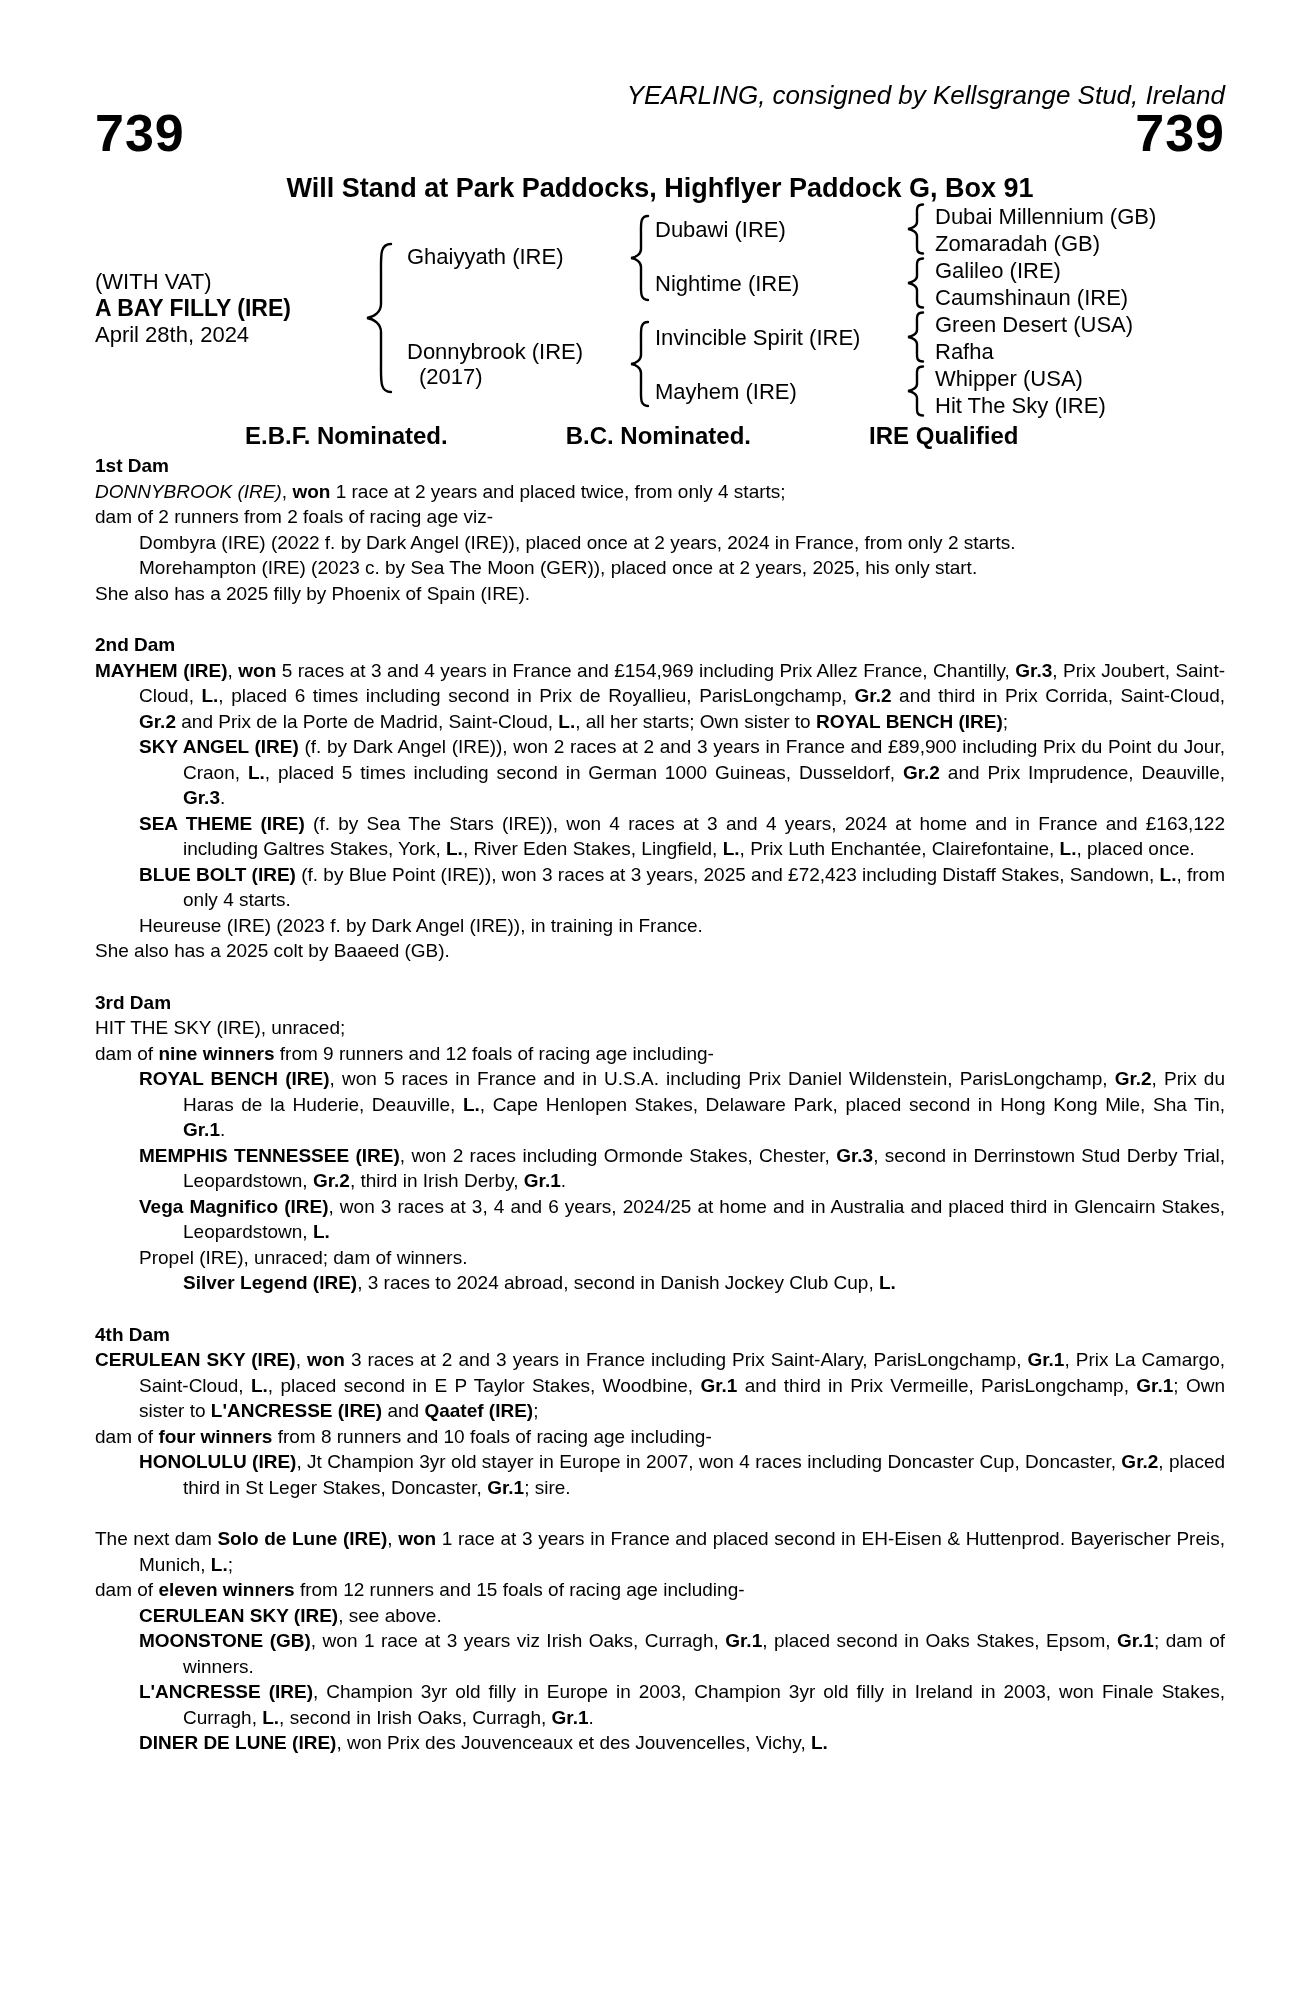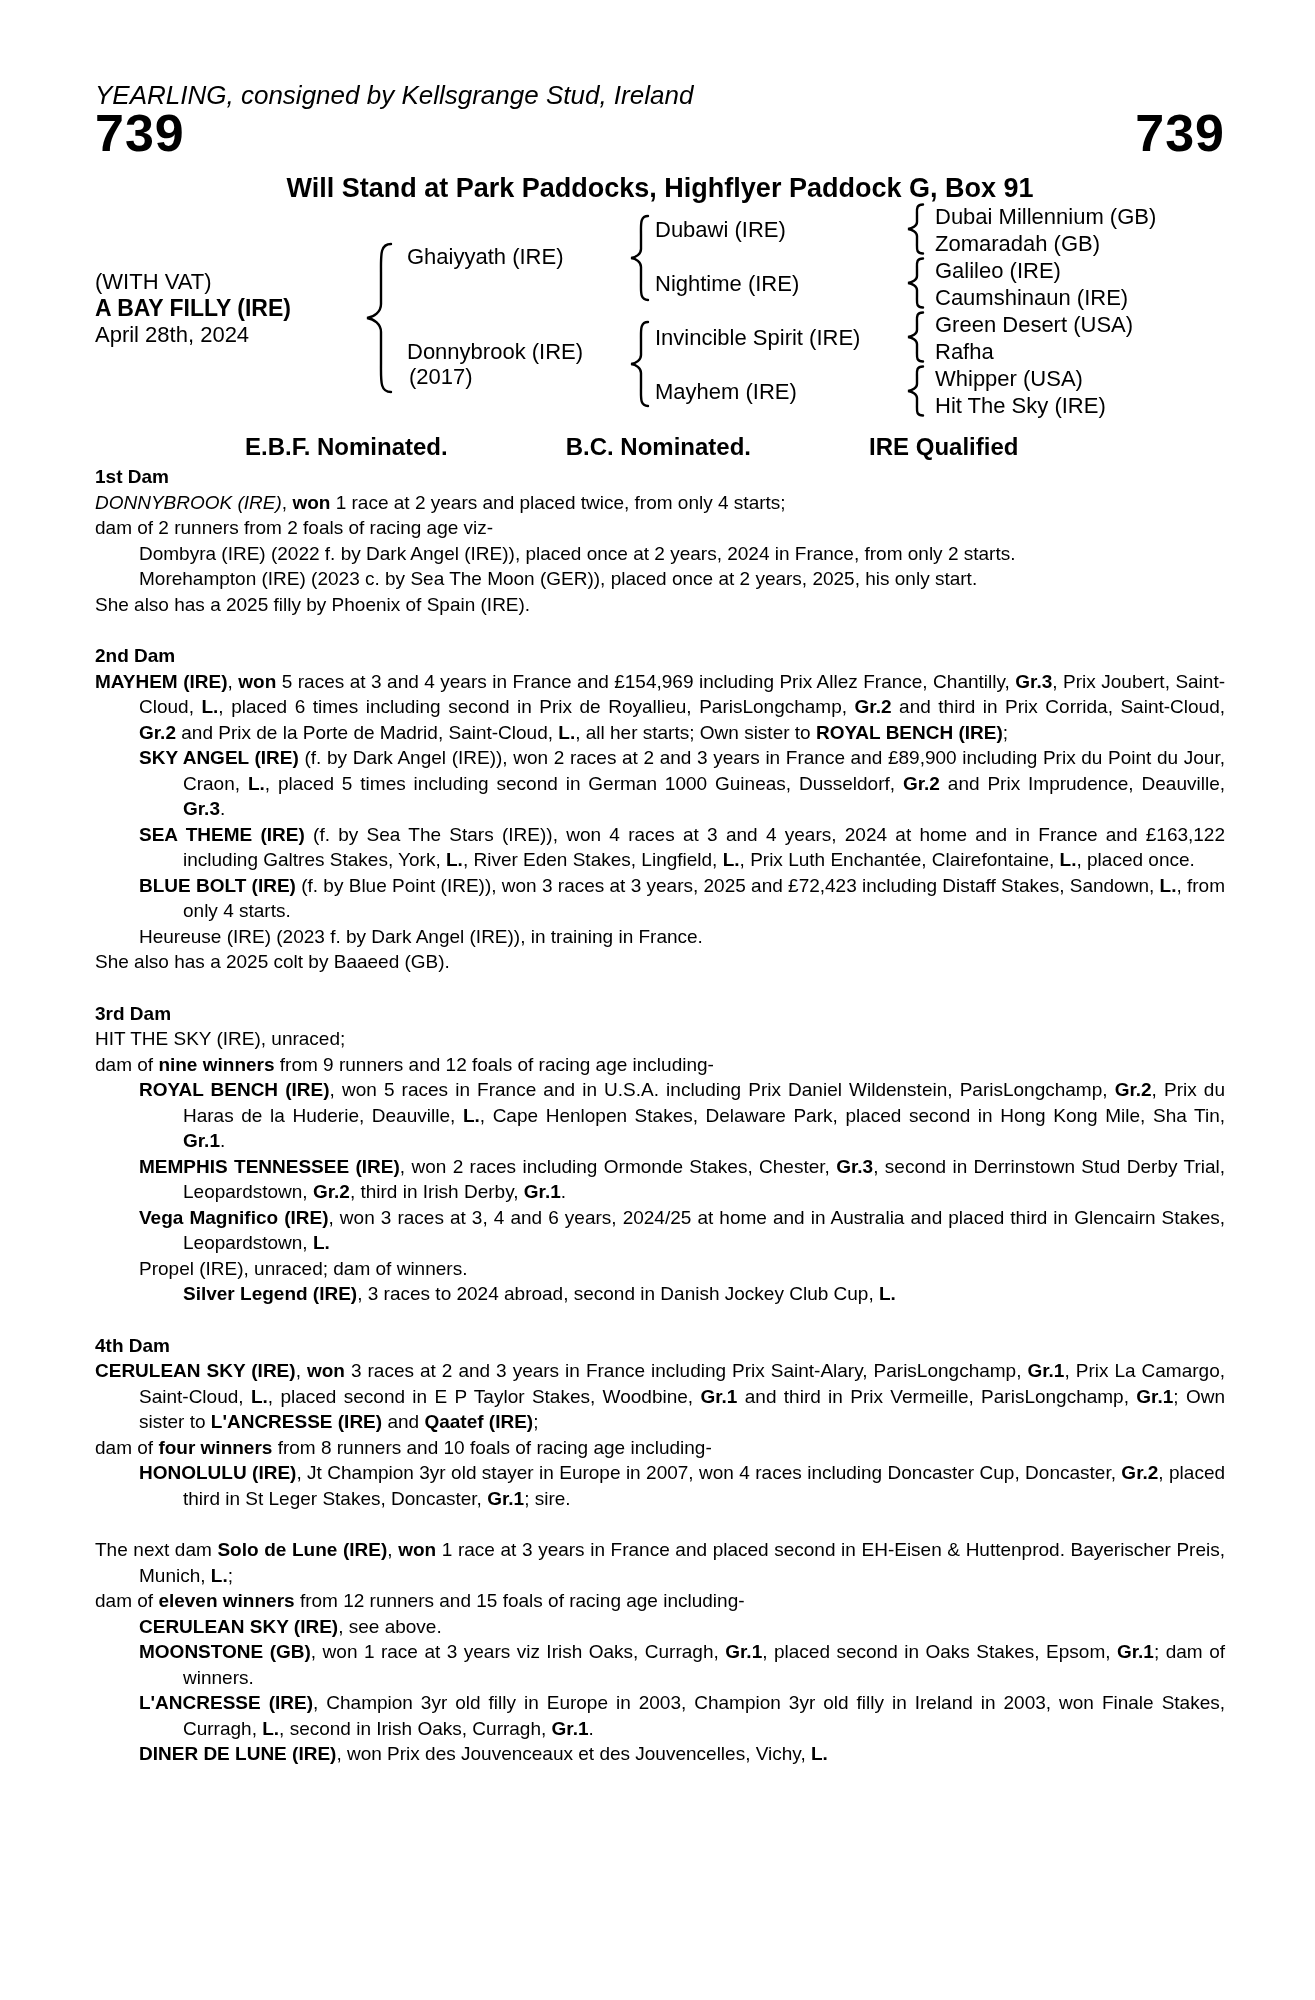--- a/index.html
+++ b/index.html
@@ -8,21 +8,21 @@
     background: #ffffff; color: #000000;
     font-family: "Liberation Sans", sans-serif;
     overflow: hidden;
   }
   .page {
     box-sizing: border-box;
     width: 1315px; height: 2000px;
     padding: 81px 90px 0 95px;
   }
   .consignor-line {
-    text-align: left;
+    text-align: right;
     font-style: italic;
     font-size: 26px;
     line-height: 28px;
     white-space: nowrap;
   }
   .lot-row {
     display: flex;
     justify-content: space-between;
     align-items: flex-start;
     font-weight: bold;
@@ -57,21 +57,21 @@
     fill: none;
     stroke: #000;
     stroke-width: 2.4;
     stroke-linecap: round;
   }
   
   .nominations {
     display: flex;
     gap: 118px;
     padding-left: 150px;
-    margin-top: 14px;
+    margin-top: 3px;
     font-weight: bold;
     font-size: 24px;
     line-height: 26px;
     white-space: nowrap;
   }
   
   .cat-body {
     margin-top: 4px;
     font-size: 19px;
     line-height: 25.5px;
@@ -107,21 +107,21 @@
     <div class="node" style="left:0; top:121px">April 28th, 2024</div>
 
     <div class="brace" style="left:268px; top:40px">
       <svg width="30" height="152" viewBox="0 0 30 152">
         <path d="M 28 2 C 17 2, 18 13, 18 30 L 18 62 C 18 70, 11 75, 4 76 C 11 77, 18 82, 18 90 L 18 122 C 18 139, 17 150, 28 150"></path>
       </svg>
     </div>
 
     <div class="node" style="left:312px; top:43px">Ghaiyyath (IRE)</div>
     <div class="node" style="left:312px; top:138px">Donnybrook (IRE)</div>
-    <div class="node" style="left:314px; top:163px">(2017)</div>
+    <div class="node" style="left:324px; top:163px">(2017)</div>
 
     <div class="brace" style="left:533px; top:12px">
       <svg width="22" height="88" viewBox="0 0 22 88">
         <path d="M 20 2 C 12 2, 13 10, 13 20 L 13 35 C 13 40, 8 43.5, 3 44 C 8 44.5, 13 48, 13 53 L 13 68 C 13 78, 12 86, 20 86"></path>
       </svg>
     </div>
     <div class="brace" style="left:533px; top:118px">
       <svg width="22" height="88" viewBox="0 0 22 88">
         <path d="M 20 2 C 12 2, 13 10, 13 20 L 13 35 C 13 40, 8 43.5, 3 44 C 8 44.5, 13 48, 13 53 L 13 68 C 13 78, 12 86, 20 86"></path>
       </svg>

